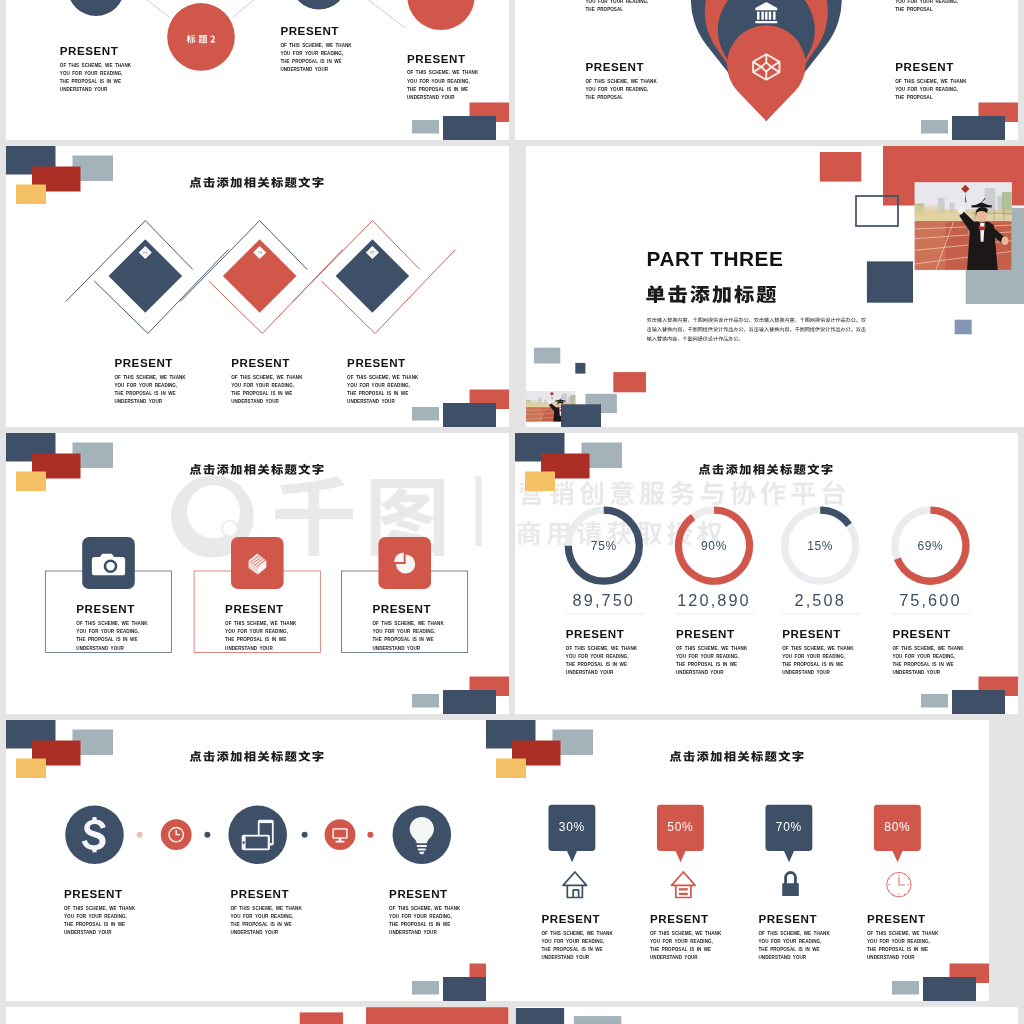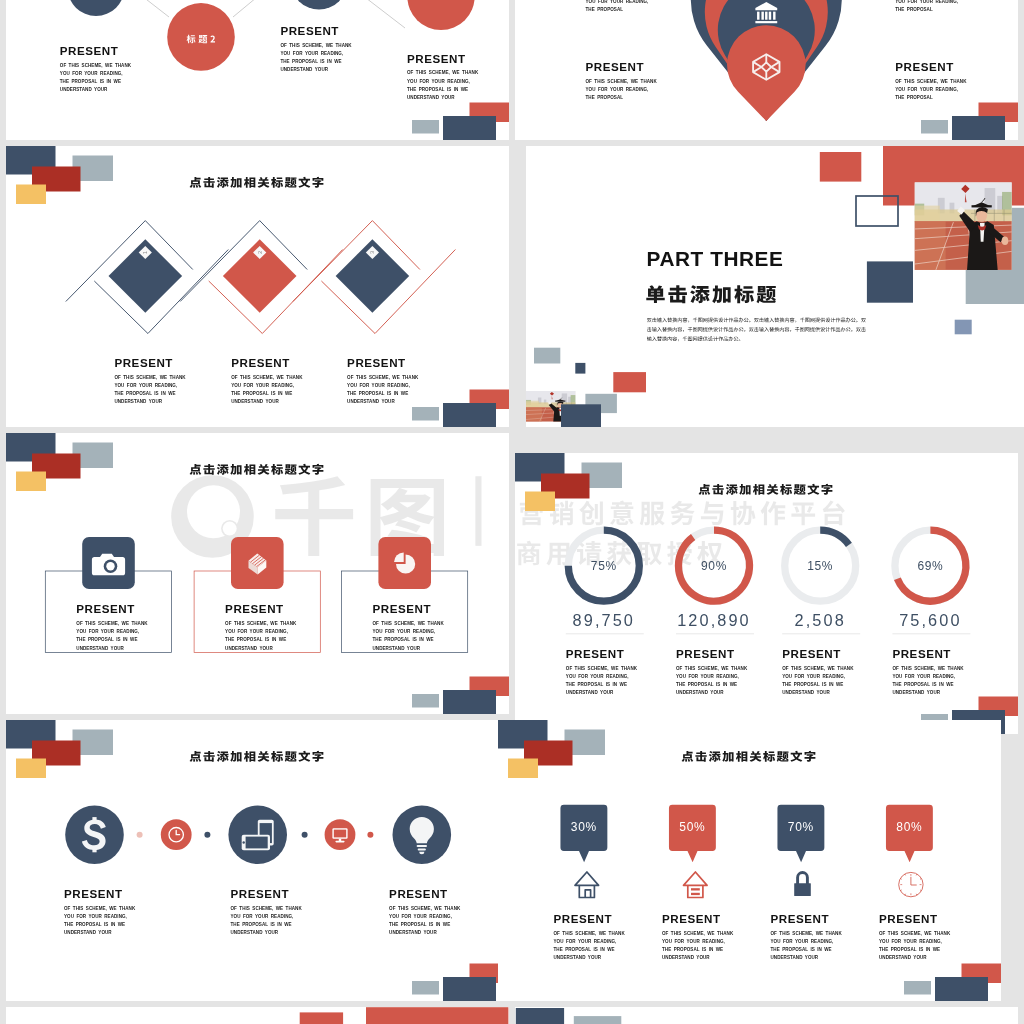--- a/index.html
+++ b/index.html
@@ -383,21 +383,21 @@
           <text x="366.5" y="208.46" text-anchor="start" class="body-txt" font-size="4.55">THE PROPOSAL IS IN WE</text>
           <text x="366.5" y="216.59" text-anchor="start" class="body-txt" font-size="4.55">UNDERSTAND YOUR</text>
         </g>
         <g>
           <rect x="463.5" y="243.5" width="40" height="19.5" fill="#d1574a"></rect>
           <rect x="437" y="257" width="53" height="25" fill="#3e5068"></rect>
           <rect x="406" y="261" width="27" height="13.5" fill="#a4b2b9"></rect>
         </g>
       </svg>
     </div>
-<div class="slide" id="slide-donuts" style="left:515px;top:453px">
+<div class="slide" id="slide-donuts" style="left:515px;top:433px">
       <svg viewBox="0 0 503 281" width="503" height="281">
         <g transform="translate(-515,-433)">
           <g fill="#c9c9c9" opacity="0.40">
             <g>
               <path d="M212.5 475.2a41.3 41.3 0 1 0 0 82.6a41.3 41.3 0 1 0 0-82.6zM213.5 485.2a26.5 26.5 0 1 1 0 53a26.5 26.5 0 1 1 0-53z" fill-rule="evenodd"></path>
               <circle cx="229.7" cy="528.6" r="8.6"></circle>
               <circle cx="229.7" cy="528.6" r="7.0" fill="#ffffff"></circle>
               <path d="M337.39 476.31C323.37 480.58 300.46 483.66 279.85 485.37C280.96 487.59 282.33 491.78 282.67 494.43C290.88 493.84 299.6 492.98 308.24 491.87V509.06H275.23V519.14H308.24V555.91H319.27V519.14H353.12V509.06H319.27V490.33C328.59 488.88 337.48 487.08 345.17 484.94ZM370.66 478.96V556H380.49V552.92H433.67V556H444.01V478.96ZM387.24 536.42C398.7 537.7 412.81 540.95 421.36 543.94H380.49V518.46C381.94 520.51 383.48 523.42 384.17 525.39C388.87 524.27 393.57 522.82 398.27 521.03L395.11 525.47C402.29 526.92 411.35 530 416.4 532.4L420.59 526.07C415.71 523.93 407.68 521.45 400.84 520C403.15 518.97 405.54 517.95 407.76 516.75C414.35 520.08 421.7 522.65 429.14 524.27C430.08 522.39 431.96 519.74 433.67 517.86V543.94H422.47L426.83 537.01C418.02 534.11 403.57 530.94 391.86 529.75ZM399.04 488.11C394.94 494.35 387.76 500.51 380.83 504.35C382.8 505.81 386.05 508.8 387.58 510.51C389.3 509.4 391 508.11 392.8 506.66C394.68 508.37 396.73 510 398.87 511.53C393.06 513.84 386.64 515.72 380.49 516.92V488.11ZM399.98 488.11H433.67V516.49C427.77 515.38 421.79 513.76 416.4 511.71C422.21 507.69 427.17 502.98 430.68 497.68L424.95 494.26L423.5 494.69H404.69C405.71 493.41 406.74 492.04 407.59 490.76ZM407.42 507.6C404.34 505.98 401.61 504.18 399.3 502.22H415.8C413.41 504.18 410.5 505.98 407.42 507.6Z" aria-label="千图"></path>
             </g>
             <rect x="475.4" y="476.2" width="6.1" height="69.7"></rect>
@@ -552,21 +552,21 @@
           <text x="383.1" y="205.96" text-anchor="start" class="body-txt" font-size="4.55">THE PROPOSAL IS IN WE</text>
           <text x="383.1" y="214.09" text-anchor="start" class="body-txt" font-size="4.55">UNDERSTAND YOUR</text>
         </g>
         <g>
           <rect x="463.5" y="243.5" width="40" height="19.5" fill="#d1574a"></rect>
           <rect x="437" y="257" width="53" height="25" fill="#3e5068"></rect>
           <rect x="406" y="261" width="27" height="13.5" fill="#a4b2b9"></rect>
         </g>
       </svg>
     </div>
-<div class="slide" id="slide-pills" style="left:498px;top:720px">
+<div class="slide" id="slide-pills" style="left:486px;top:720px">
       <svg viewBox="0 0 503 281" width="503" height="281">
         <g>
           <rect x="0" y="0" width="49.5" height="28.5" fill="#3e5068"></rect>
           <rect x="66.5" y="9.5" width="40.5" height="25.5" fill="#a4b2b9"></rect>
           <rect x="26" y="20.5" width="48.5" height="25" fill="#ab2f25"></rect>
           <rect x="10" y="38.5" width="30" height="19.5" fill="#f4c164"></rect>
         </g>
         <path d="M186.8 35.78H192.02V36.92H186.8ZM187.08 39.24C187.23 40.05 187.33 41.1 187.33 41.73L189.14 41.52C189.11 40.89 188.97 39.87 188.78 39.08ZM189.61 39.25C189.95 40.02 190.32 41.03 190.44 41.65L192.19 41.24C192.03 40.61 191.61 39.64 191.24 38.91ZM192.11 39.2C192.67 39.98 193.34 41.04 193.58 41.71L195.32 41.1C195.01 40.42 194.3 39.4 193.72 38.66ZM185.04 38.76C184.71 39.59 184.13 40.49 183.56 40.97L185.22 41.73C185.85 41.1 186.44 40.1 186.76 39.16ZM185.09 34.25V38.44H193.85V34.25H190.32V33.38H194.6V31.84H190.32V30.95H188.5V34.25ZM198.43 37.35V41.33H205.85V41.78H207.72V37.31H205.85V39.72H204.1V36.79H208.72V35.13H204.1V34.08H207.93V32.44H204.1V30.96H202.2V32.44H198.28V34.08H202.2V35.13H197.41V36.79H202.2V39.72H200.35V37.35ZM211.36 32.21C212.07 32.51 212.95 33.02 213.36 33.39L214.43 32.07C213.97 31.69 213.05 31.26 212.36 31ZM210.78 35.3C211.47 35.58 212.36 36.07 212.75 36.44L213.81 35.1C213.36 34.74 212.46 34.32 211.77 34.08ZM211.02 40.77 212.64 41.67C213.2 40.51 213.74 39.23 214.21 37.99L212.77 37.07C212.23 38.44 211.52 39.87 211.02 40.77ZM214.72 31.48V33.01H216.92C216.84 33.27 216.76 33.52 216.66 33.77H214.13V35.3H215.73C215.22 35.92 214.53 36.45 213.63 36.8C213.96 37.1 214.49 37.7 214.72 38.06L215.18 37.84C214.88 38.56 214.42 39.28 213.85 39.74L215.14 40.62C215.87 39.94 216.34 38.93 216.67 38.01L215.57 37.61C216.05 37.31 216.49 36.96 216.85 36.57V40.15C216.85 40.27 216.82 40.3 216.67 40.3C216.53 40.3 216.08 40.3 215.71 40.29C215.91 40.71 216.09 41.33 216.14 41.76C216.89 41.76 217.47 41.74 217.93 41.51C218.39 41.27 218.49 40.86 218.49 40.19V38.84C218.73 39.43 218.94 40.06 219.01 40.52L220.39 40C220.23 39.37 219.86 38.41 219.48 37.67L218.49 38.01V36.32H217.08C217.36 36 217.59 35.66 217.82 35.3H218.69C219.22 36.12 219.91 36.84 220.76 37.35L219.76 37.78C220.35 38.67 220.95 39.88 221.16 40.67L222.63 39.97C222.42 39.34 222 38.49 221.51 37.74L221.58 37.76C221.83 37.36 222.35 36.77 222.72 36.47C221.91 36.22 221.2 35.8 220.66 35.3H222.46V33.77H218.54C218.64 33.52 218.71 33.27 218.8 33.01H221.99V31.48ZM230.92 32.2V41.52H232.63V40.75H233.77V41.43H235.56V32.2ZM232.63 39.15V33.79H233.77V39.15ZM228.64 34.56C228.56 38.07 228.47 39.4 228.24 39.7C228.12 39.87 228 39.92 227.82 39.92C227.6 39.92 227.23 39.91 226.8 39.88C227.43 38.41 227.65 36.62 227.73 34.56ZM226.02 31.12V32.94H224.72V34.56H226C225.92 37.12 225.62 39.12 224.31 40.54C224.75 40.8 225.34 41.37 225.62 41.78C226.11 41.24 226.49 40.62 226.79 39.94C227.06 40.4 227.24 41.09 227.27 41.54C227.84 41.55 228.39 41.55 228.77 41.46C229.2 41.37 229.48 41.22 229.8 40.79C230.2 40.24 230.28 38.43 230.39 33.67C230.41 33.46 230.41 32.94 230.41 32.94H227.77L227.78 31.12ZM245.11 35.72H247.54V36.88H245.11ZM245.11 34.22V33.1H247.54V34.22ZM245.11 38.37H247.54V39.54H245.11ZM243.4 31.53V41.68H245.11V41.03H247.54V41.59H249.34V31.53ZM239.89 30.95V33.26H238.24V34.82H239.67C239.31 36.07 238.67 37.47 237.91 38.34C238.18 38.76 238.58 39.45 238.74 39.91C239.17 39.38 239.56 38.64 239.89 37.83V41.78H241.6V37.34C241.87 37.77 242.12 38.21 242.28 38.55L243.28 37.21C243.04 36.93 242.03 35.74 241.6 35.32V34.82H243.02V33.26H241.6V30.95ZM253.71 31.65C254.1 32.1 254.49 32.7 254.75 33.2H252.9V34.84H256.58V36.13H252.03V37.77H256.23C255.68 38.71 254.42 39.59 251.58 40.28C252.08 40.67 252.68 41.38 252.93 41.78C255.61 41.08 257.1 40.08 257.89 39C258.9 40.32 260.28 41.22 262.26 41.73C262.53 41.22 263.1 40.46 263.53 40.07C261.5 39.71 260.05 38.91 259.11 37.77H263.01V36.13H258.7V34.84H262.38V33.2H260.55C260.92 32.7 261.31 32.12 261.68 31.53L259.71 30.94C259.45 31.65 258.98 32.53 258.54 33.2H255.81L256.55 32.82C256.3 32.28 255.77 31.51 255.23 30.94ZM270.72 31.57V33.11H276.19V31.57ZM274.43 37.17C274.93 38.37 275.38 39.91 275.48 40.88L277.08 40.34C276.94 39.35 276.44 37.87 275.9 36.7ZM270.5 36.76C270.23 37.92 269.74 39.17 269.14 39.95C269.52 40.13 270.21 40.55 270.53 40.79C271.14 39.89 271.76 38.44 272.1 37.1ZM270.15 34.29V35.83H272.44V39.86C272.44 39.99 272.39 40.03 272.24 40.03C272.08 40.03 271.59 40.03 271.18 40C271.41 40.49 271.62 41.22 271.67 41.71C272.5 41.71 273.12 41.68 273.63 41.41C274.15 41.13 274.26 40.67 274.26 39.89V35.83H276.88V34.29ZM266.89 30.95V33.11H265.27V34.64H266.57C266.3 35.83 265.76 37.25 265.11 38.04C265.42 38.49 265.84 39.23 265.98 39.69C266.33 39.2 266.64 38.53 266.89 37.79V41.78H268.67V36.72C268.94 37.14 269.19 37.57 269.35 37.88L270.27 36.58C270.05 36.32 269.02 35.18 268.67 34.84V34.64H270.01V33.11H268.67V30.95ZM281.13 33.83H282.55V34.19H281.13ZM281.13 32.46H282.55V32.81H281.13ZM279.56 31.37V35.27H284.2V31.37ZM287.57 38.89C288.14 39.3 288.92 39.86 289.4 40.27C287.94 40.29 285.94 40.29 285.1 40.29C287.94 39.46 288.23 37.85 288.29 34.9H286.84C286.81 36.22 286.77 37.17 286.39 37.86V34.49H288.63V38.02H290.12V33.34H287.99L288.36 32.67H290.52V31.39H284.63V32.67H286.63L286.37 33.34H284.96V38.11H286.23C285.85 38.63 285.21 38.99 284.15 39.26C284.42 39.49 284.77 39.97 284.91 40.29C284.08 40.29 283.36 40.26 282.77 40.14V38.93H284.4V37.76H282.77V37.01H284.68V35.82H279.08V37.01H281.28V39.35C281.12 39.17 280.99 38.96 280.88 38.69C280.91 38.28 280.94 37.85 280.95 37.41L279.52 37.31C279.51 38.82 279.39 40.19 278.72 41.04C279.05 41.2 279.69 41.59 279.94 41.79C280.22 41.4 280.43 40.91 280.58 40.37C281.49 41.4 282.86 41.58 284.94 41.58H290.1C290.18 41.17 290.43 40.54 290.66 40.23L289.75 40.26L290.6 39.41C290.12 39.02 289.17 38.4 288.53 37.99ZM297.18 31.33C297.42 31.79 297.64 32.37 297.76 32.82H292.69V34.44H294.64C295.28 35.98 296.06 37.29 297.09 38.39C295.85 39.23 294.3 39.82 292.42 40.21C292.76 40.6 293.31 41.37 293.5 41.77C295.45 41.27 297.07 40.55 298.42 39.57C299.68 40.52 301.22 41.22 303.12 41.68C303.39 41.22 303.92 40.49 304.33 40.13C302.54 39.77 301.05 39.16 299.82 38.34C300.83 37.28 301.62 35.99 302.2 34.44H304.05V32.82H298.88L299.88 32.54C299.76 32.06 299.41 31.34 299.11 30.8ZM298.45 37.23C297.63 36.43 296.98 35.49 296.5 34.44H300.18C299.76 35.54 299.18 36.46 298.45 37.23ZM310.97 36.5V37.05H306.52V38.63H310.97V39.89C310.97 40.05 310.9 40.1 310.64 40.1C310.38 40.1 309.37 40.1 308.67 40.06C308.96 40.51 309.32 41.26 309.43 41.76C310.44 41.76 311.3 41.74 311.98 41.49C312.68 41.24 312.89 40.79 312.89 39.95V38.63H317.4V37.05H312.89V37C313.91 36.43 314.81 35.71 315.52 35.03L314.33 34.17L313.91 34.25H308.69V35.79H312.13C311.76 36.06 311.36 36.31 310.97 36.5ZM310.64 31.35C310.77 31.53 310.91 31.75 311.02 31.97H306.54V34.75H308.3V33.53H315.49V34.75H317.35V31.97H313.15C312.99 31.61 312.73 31.18 312.45 30.86Z" fill="#1b1b1b" aria-label="点击添加相关标题文字"></path>
         <g>
           <path fill="#3e5068" d="M65.85000000000001 84.8 H105.95 A3.4 3.4 0 0 1 109.35000000000001 88.2 V127.5 A3.4 3.4 0 0 1 105.95 130.9 H91.0 L86.10000000000001 142.20000000000002 L81.0 130.9 H65.85000000000001 A3.4 3.4 0 0 1 62.45 127.5 V88.2 A3.4 3.4 0 0 1 65.85000000000001 84.8 Z"></path>

